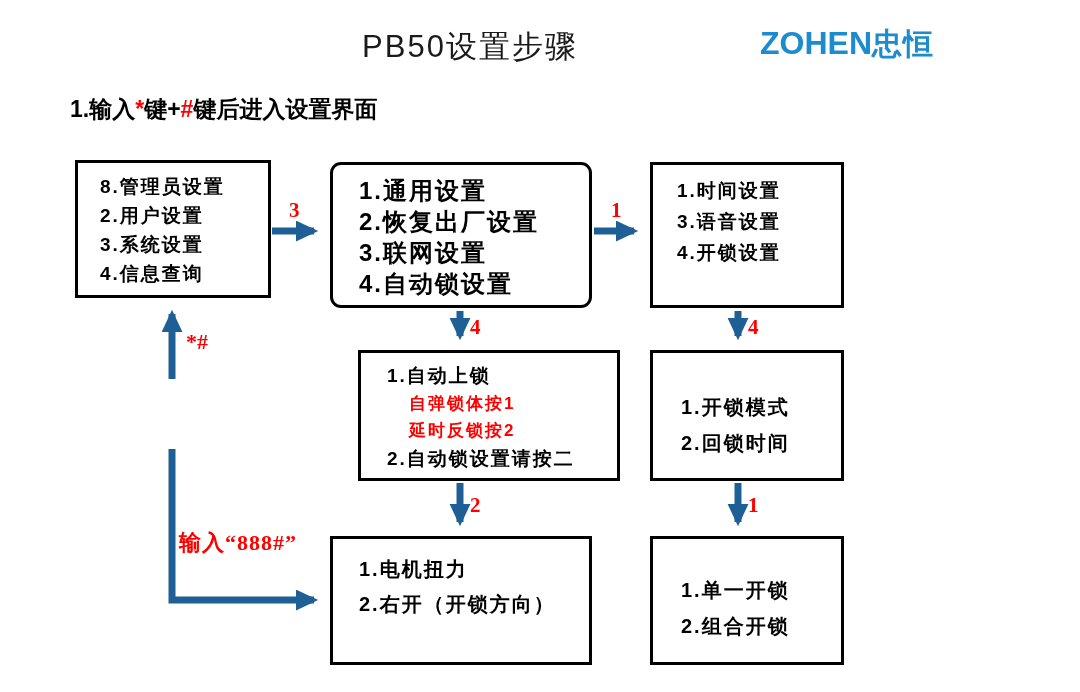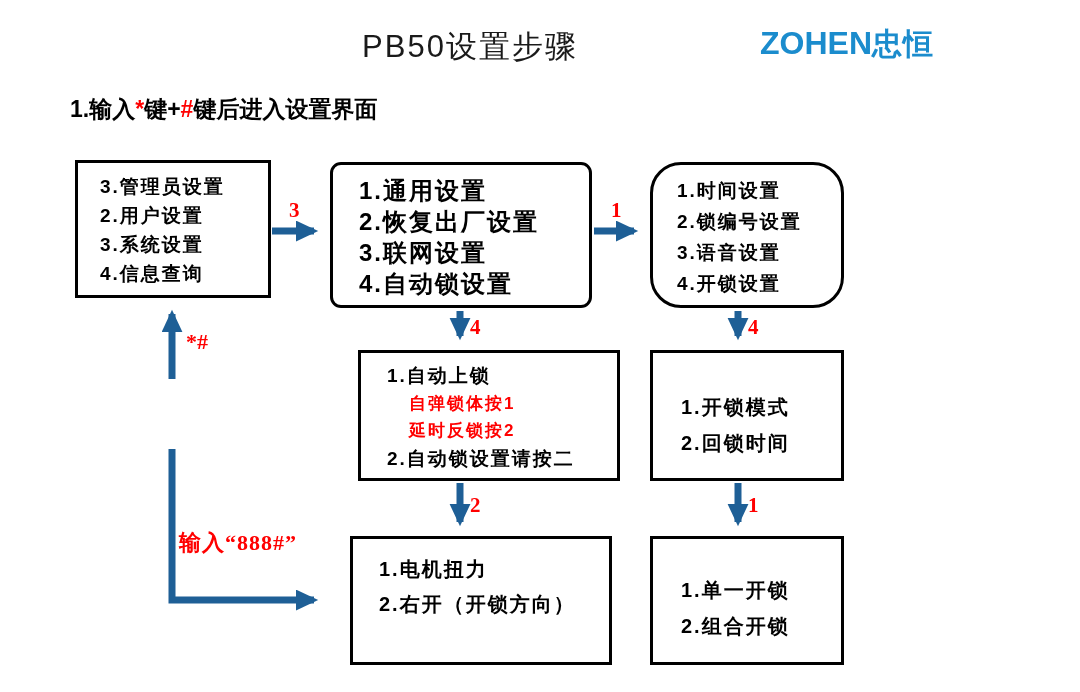--- a/index.html
+++ b/index.html
@@ -28,28 +28,28 @@
   .red{color:var(--red);}
   .box{
     position:absolute;border:3px solid var(--border);background:#fff;
     box-sizing:border-box;font-weight:700;color:#000;
   }
   .box .line{letter-spacing:2px;white-space:nowrap;}
   #box-main    {left:75px; top:160px;width:196px;height:138px;padding:9px 0 0 22px;font-size:19px;}
   #box-main .line{line-height:29px;}
   #box-system  {left:330px;top:162px;width:262px;height:146px;padding:10px 0 0 26px;font-size:24px;border-radius:11px;}
   #box-system .line{line-height:31px;}
-  #box-general {left:650px;top:162px;width:194px;height:146px;padding:10px 0 0 24px;font-size:19px;border-radius:31px;}
+  #box-general {left:650px;top:162px;width:194px;height:146px;padding:10px 0 0 24px;font-size:19px;}
   #box-general .line{line-height:31px;}
   #box-autolock{left:330px;top:350px;width:262px;height:131px;padding:8px 0 0 26px;font-size:19px;margin-left:28px;}
   #box-autolock .line{line-height:29px;}
   #box-autolock .sub{color:var(--red);font-size:17px;padding-left:22px;line-height:27px;letter-spacing:2px;white-space:nowrap;}
   #box-unlockmode{left:650px;top:350px;width:194px;height:131px;padding:36px 0 0 28px;font-size:20px;}
   #box-unlockmode .line{line-height:36px;}
-  #box-motor   {left:330px;top:536px;width:262px;height:129px;padding:13px 0 0 26px;font-size:20px;margin-left:20px;}
+  #box-motor   {left:330px;top:536px;width:262px;height:129px;padding:13px 0 0 26px;font-size:20px;}
   #box-motor .line{line-height:35px;}
   #box-single  {left:650px;top:536px;width:194px;height:129px;padding:33px 0 0 28px;font-size:20px;}
   #box-single .line{line-height:36px;}
   #box-initial {left:77px; top:382px;width:194px;height:64px;font-size:33px;text-align:center;line-height:57px;letter-spacing:3px;}
   .arrows{position:absolute;left:0;top:0;width:1080px;height:692px;color:var(--arrow);pointer-events:none;}
   .elabel{
     position:absolute;color:var(--red);font-weight:700;font-size:21px;
     font-family:"Liberation Serif","DejaVu Serif",serif;white-space:nowrap;
   }
   #l-3   {left:289px;top:198px;}
@@ -88,36 +88,35 @@
       <path d="M460,311 V336" marker-end="url(#ah)"></path>
       <path d="M738,311 V336" marker-end="url(#ah)"></path>
       <path d="M460,483 V522" marker-end="url(#ah)"></path>
       <path d="M738,483 V522" marker-end="url(#ah)"></path>
       <path d="M172,379 V314" marker-end="url(#ah)"></path>
       <path d="M172,449 V600 H314" marker-end="url(#ah)"></path>
     </g>
   </svg>
 
   <div class="box" id="box-main">
-    <div class="line">3.管理员设置</div>
+    <div class="line">8.管理员设置</div>
     <div class="line">2.用户设置</div>
     <div class="line">3.系统设置</div>
     <div class="line">4.信息查询</div>
   </div>
 
   <div class="box" id="box-system">
     <div class="line">1.通用设置</div>
     <div class="line">2.恢复出厂设置</div>
     <div class="line">3.联网设置</div>
     <div class="line">4.自动锁设置</div>
   </div>
 
   <div class="box" id="box-general">
     <div class="line">1.时间设置</div>
-    <div class="line">2.锁编号设置</div>
     <div class="line">3.语音设置</div>
     <div class="line">4.开锁设置</div>
   </div>
 
   <div class="box" id="box-autolock">
     <div class="line">1.自动上锁</div>
     <div class="sub">自弹锁体按1</div>
     <div class="sub">延时反锁按2</div>
     <div class="line">2.自动锁设置请按二</div>
   </div>

